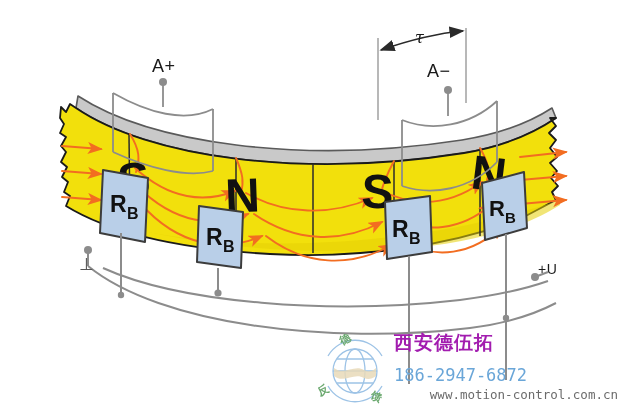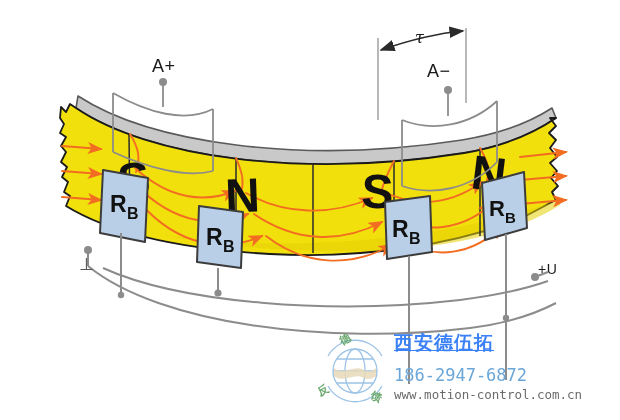--- a/index.html
+++ b/index.html
@@ -79,41 +79,41 @@
   }
   #wm-text {
     position: absolute;
     left: 76px;
     top: 2px;
     width: 224px;
   }
   #wm-company {
     font-family: "DejaVu Sans", sans-serif;
     font-size: 19px;
-    color: #3b82f6;
+    color: #a21caf;
     font-weight: bold;
     letter-spacing: 1px;
     line-height: 1.15;
-    text-decoration: underline;
   }
   #wm-phone {
     font-family: "DejaVu Sans Mono", monospace;
     font-size: 17px;
     color: #6aa6d8;
     letter-spacing: 0px;
     line-height: 1.2;
     margin-top: 11px;
   }
   #wm-site {
     font-family: "DejaVu Sans Mono", monospace;
     font-size: 12.5px;
     color: #6b6b6b;
     letter-spacing: 0px;
     line-height: 1.2;
     margin-top: 2px;
+    text-align: right;
   }
 </style>
 </head>
 <body>
 
 <div id="stage">
 
   <svg id="diagram" viewBox="0 0 620 420">
     <defs>
       <marker id="arrowR" markerWidth="9" markerHeight="9" refX="7" refY="3.2" orient="auto">

